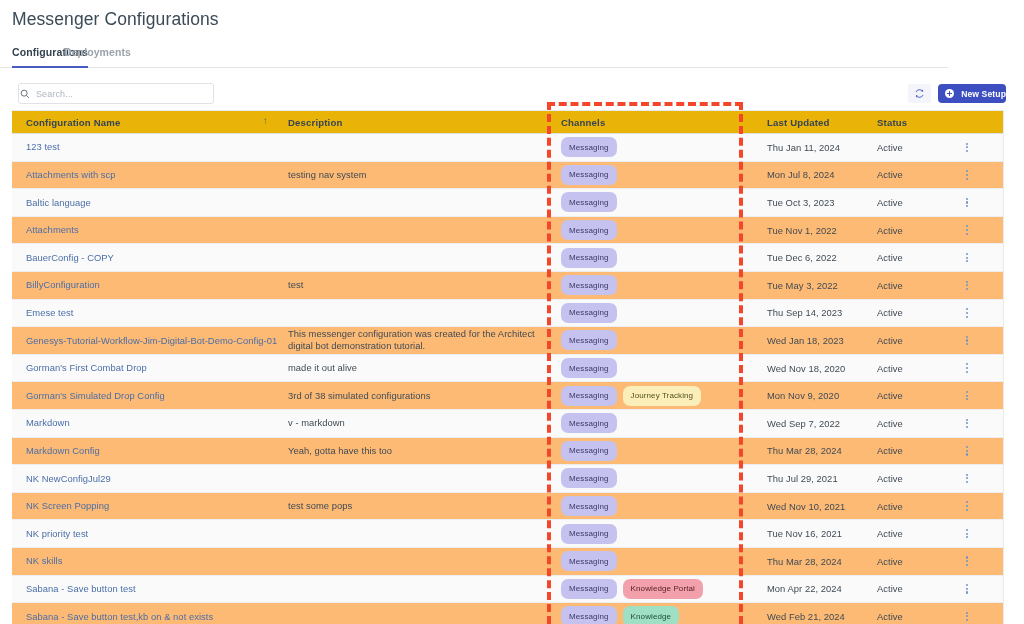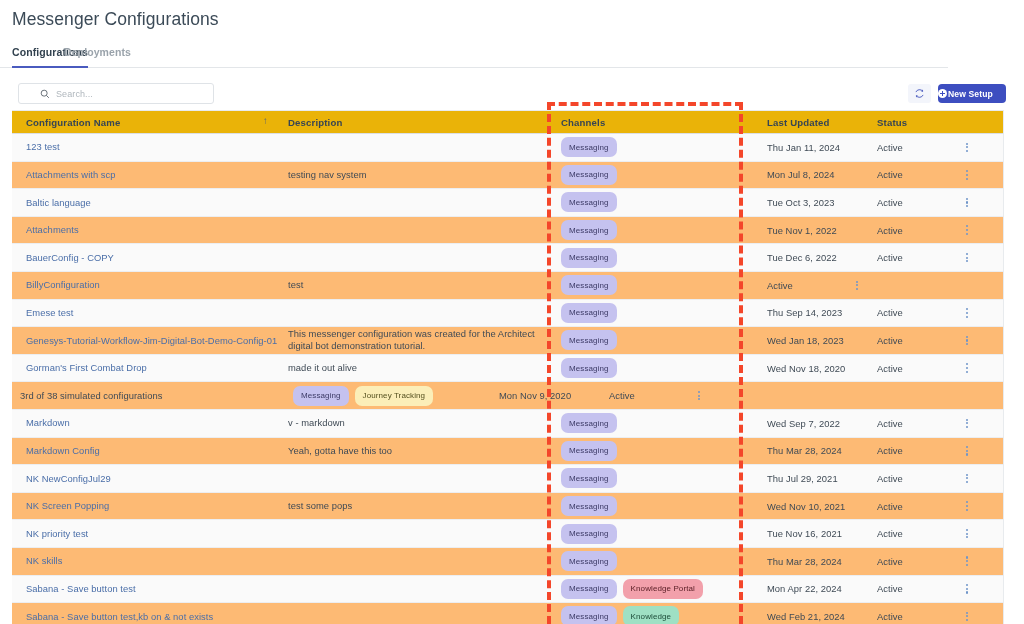--- a/index.html
+++ b/index.html
@@ -32,36 +32,36 @@
     padding-bottom: 4px;
   }
   .tab.active { left: 12px; color: #32424f; font-weight: 600; border-bottom: 2px solid #4a5bbf; }
   .tab.inactive { left: 64px; color: #9aa3ab; font-weight: 700; text-align: right; }
 
   
   .search-box {
     position: absolute; left: 18px; top: 83px;
     width: 196px; height: 21px;
     border: 1px solid #dfe3e7; border-radius: 3px; background: #fff;
-    display: flex; align-items: center; padding-left: 21px; gap: 6px;
+    display: flex; align-items: center; padding-left: 1px; gap: 6px;
   }
   .search-box .ph { font-size: 9px; color: #b0b7bd; letter-spacing: .1px; }
   .search-icon svg { display: block; }
 
   .refresh-btn {
     position: absolute; left: 908px; top: 84px;
     width: 23px; height: 19px; border-radius: 3px;
     background: #f3f5fb;
     display: flex; align-items: center; justify-content: center;
   }
   .new-setup-btn {
     position: absolute; left: 938px; top: 84px;
     width: 68px; height: 19px; border-radius: 4px;
     background: #3d4ec0;
-    display: flex; align-items: center; justify-content: flex-start; gap: 1px;
+    display: flex; align-items: center; justify-content: flex-end; gap: 7px;
     color: #fff; font-size: 8.6px; font-weight: 700; letter-spacing: .1px;
     white-space: nowrap; cursor: pointer;
   }
   .plus-circle {
     width: 9px; height: 9px; border-radius: 50%;
     background: #fff; position: relative; flex: none;
   }
   .plus-circle::before, .plus-circle::after {
     content: ""; position: absolute; background: #3d4ec0;
   }
@@ -299,20 +299,21 @@
         <div class="row">
           <div class="cell name col-name">
             <a href="#">BillyConfiguration</a>
           </div>
           <div class="cell desc col-desc">
             <span>test</span>
           </div>
           <div class="cell chan col-chan">
             <span class="chip messaging">Messaging</span>
           </div>
+          <div class="cell date col-date">Tue May 3, 2022</div>
           <div class="cell stat col-stat">Active</div>
           <div class="cell menu col-menu">
             <span class="vdots">
               <i></i>
               <i></i>
               <i></i>
             </span>
           </div>
         </div>
         <div class="row alt">
@@ -369,20 +370,23 @@
           <div class="cell stat col-stat">Active</div>
           <div class="cell menu col-menu">
             <span class="vdots">
               <i></i>
               <i></i>
               <i></i>
             </span>
           </div>
         </div>
         <div class="row">
+          <div class="cell name col-name">
+            <a href="#">Gorman's Simulated Drop Config</a>
+          </div>
           <div class="cell desc col-desc">
             <span>3rd of 38 simulated configurations</span>
           </div>
           <div class="cell chan col-chan">
             <span class="chip messaging">Messaging</span>
             <span class="chip journey">Journey Tracking</span>
           </div>
           <div class="cell date col-date">Mon Nov 9, 2020</div>
           <div class="cell stat col-stat">Active</div>
           <div class="cell menu col-menu">

